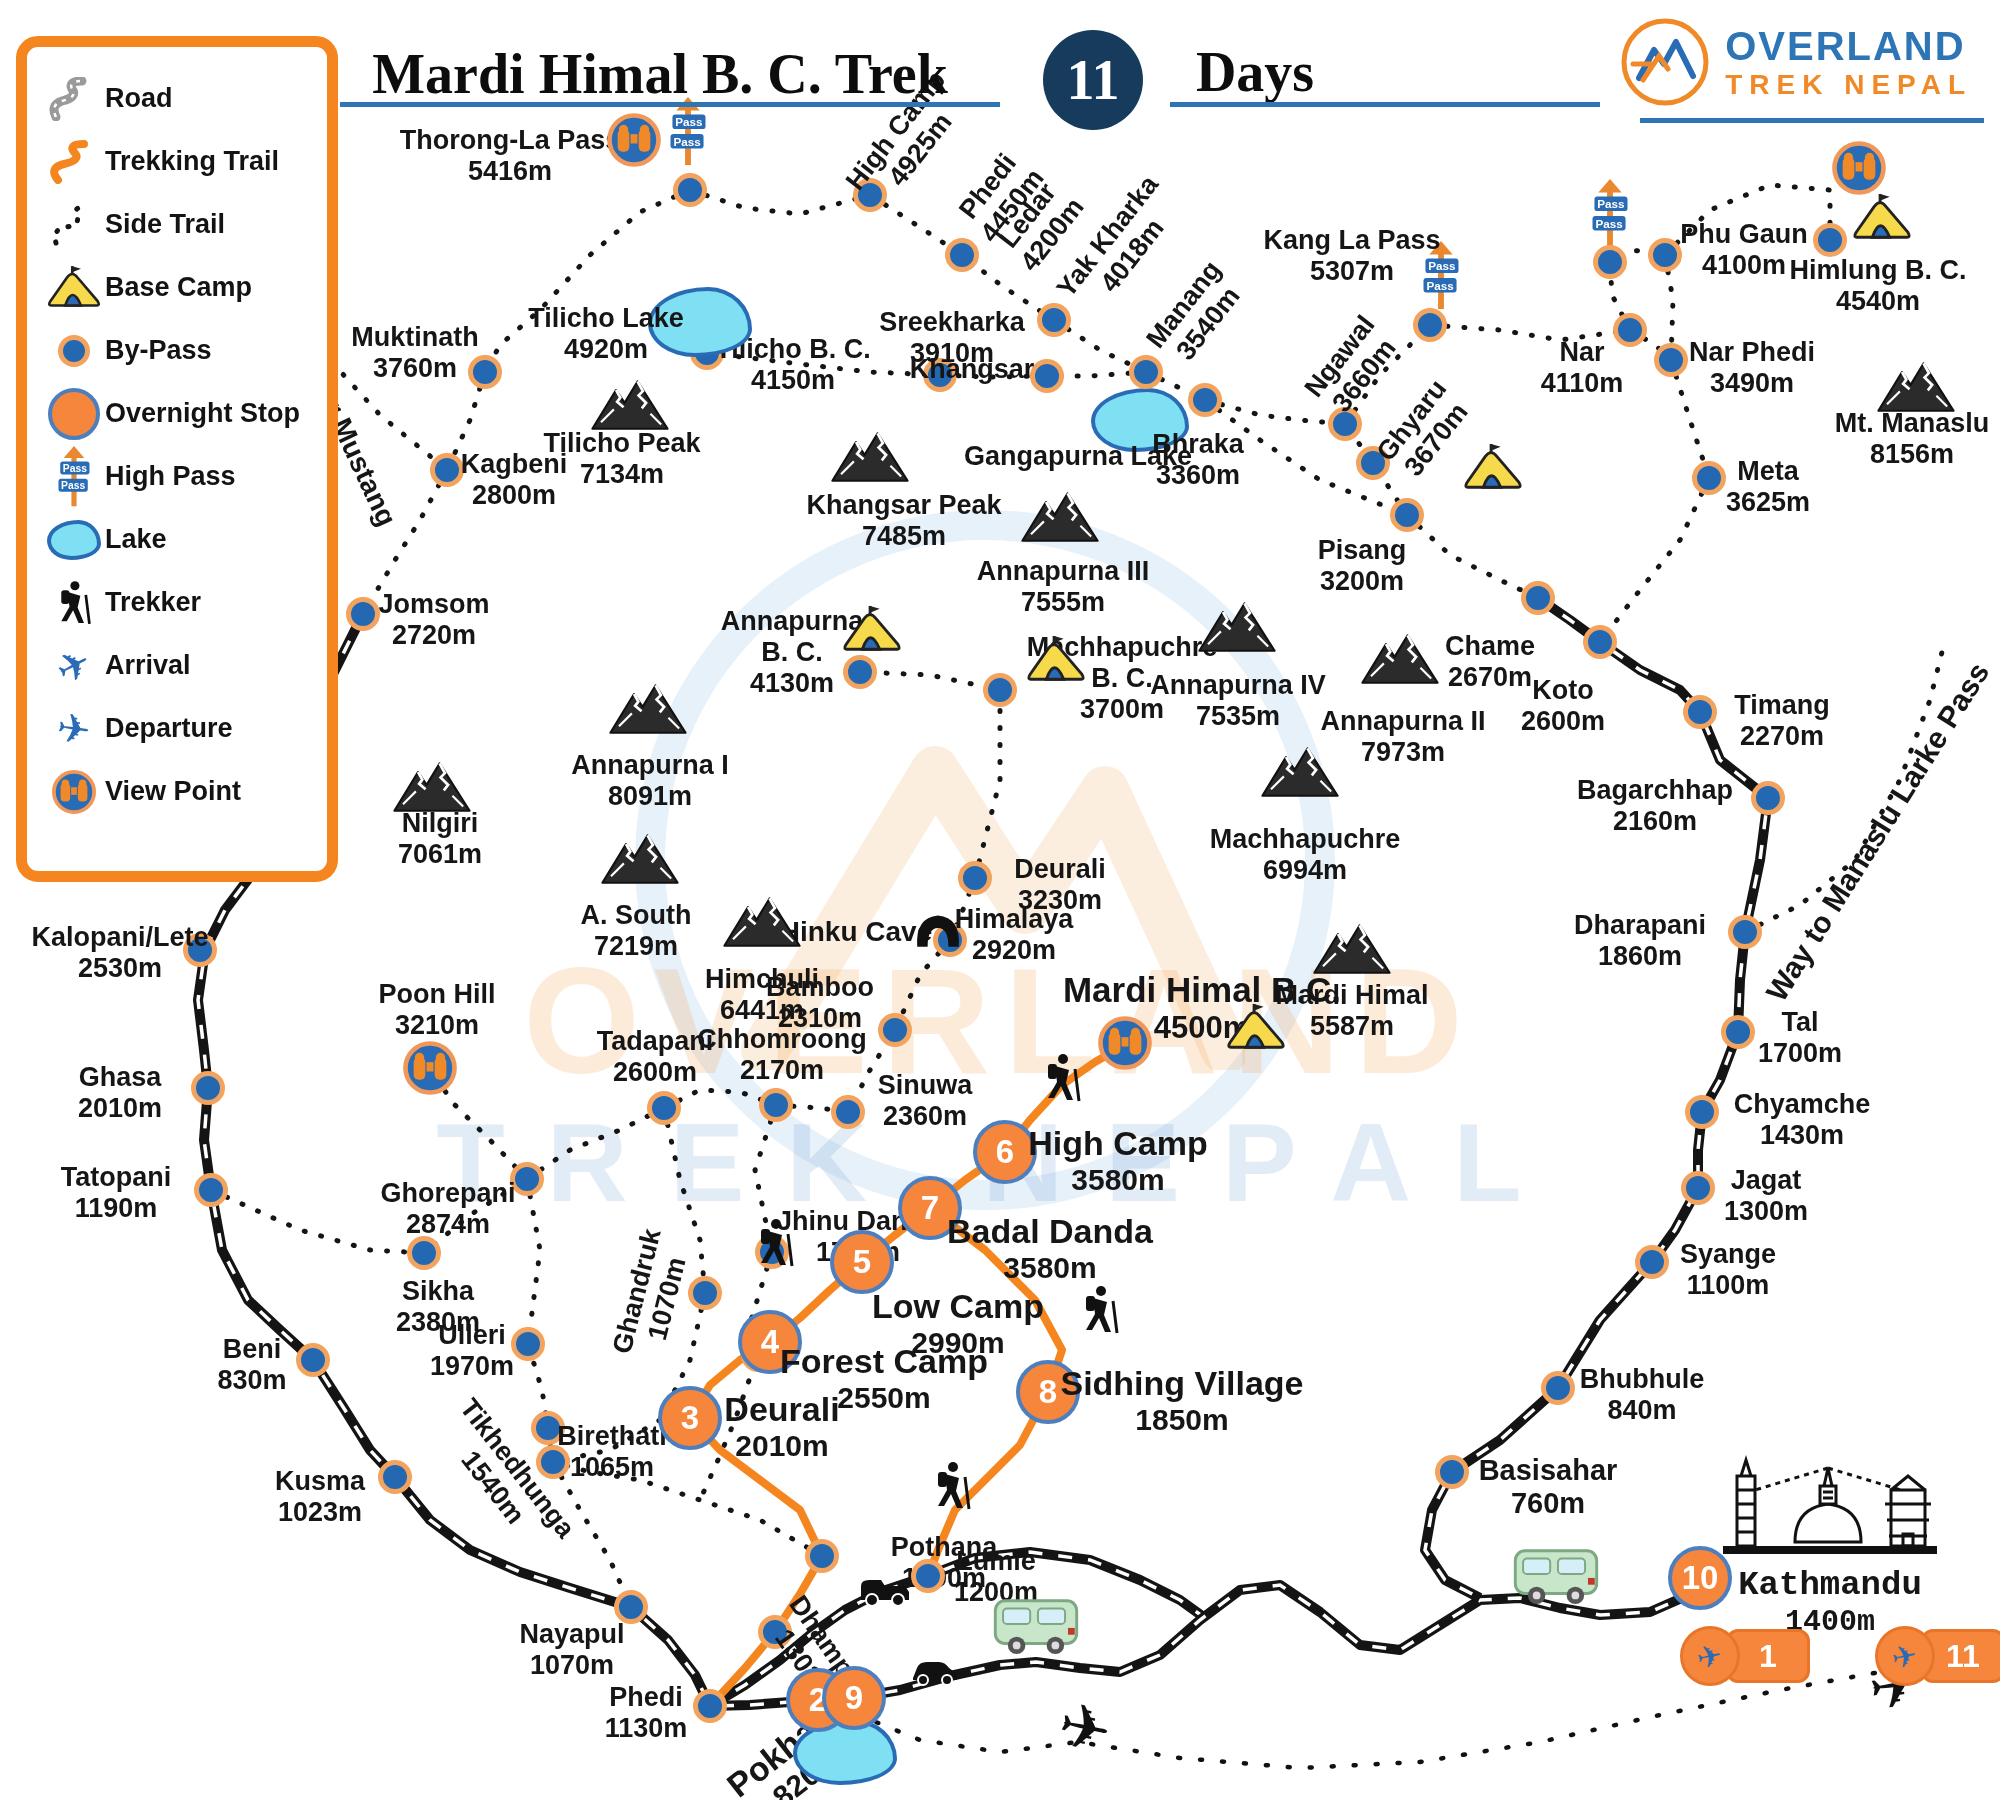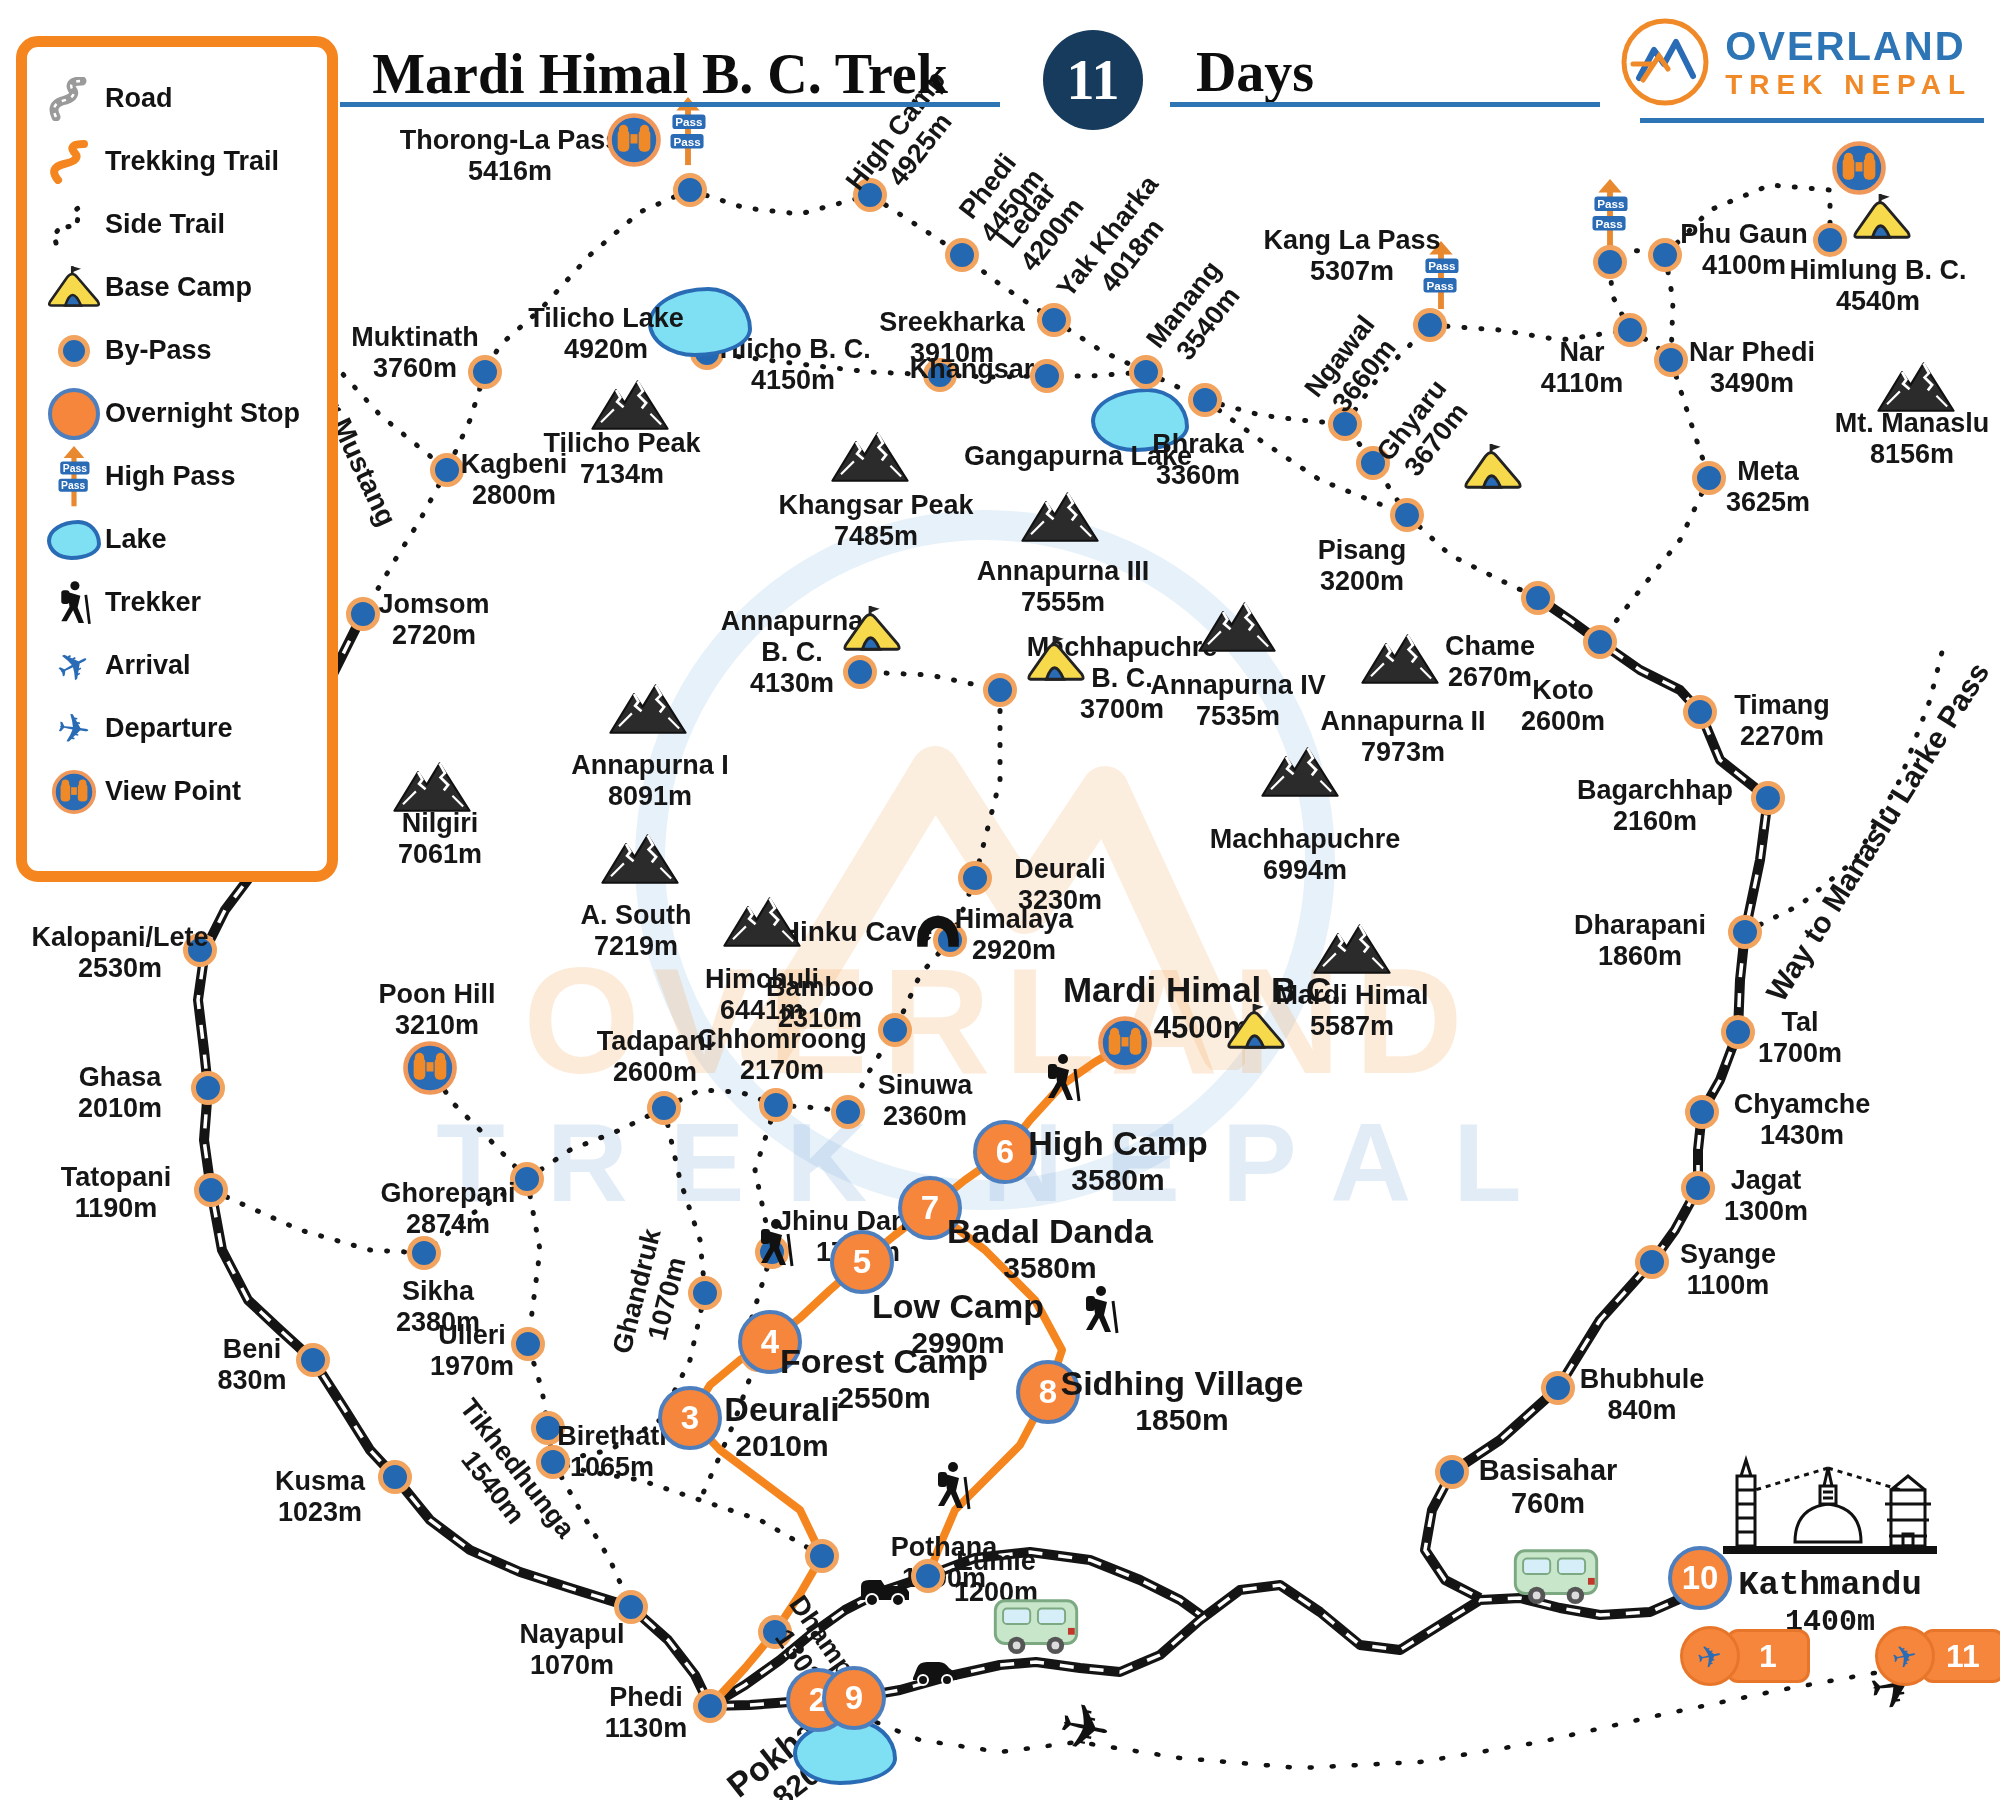--- a/index.html
+++ b/index.html
@@ -627,21 +627,21 @@
       <div class="lbl" style="left: 622px; top: 459px; transform: translate(-50%, -50%) rotate(0deg);">
         <div>Tilicho Peak</div>
         <div>7134m</div>
       </div>
       <div class="abs" style="left: 870px; top: 458px;"><svg width="84" height="58" viewBox="0 0 78 54">
           <path d="M4 50 L26 14 L34 26 L46 6 L74 50 Z" fill="#2b2b2b" stroke="#111" stroke-width="2" stroke-linejoin="round"></path>
           <path d="M26 14 L30 21 L27 25 L33 30" stroke="#fff" stroke-width="2.5" fill="none"></path>
           <path d="M46 6 L51 15 L47 19 L54 26 L50 31" stroke="#fff" stroke-width="2.5" fill="none"></path>
           <path d="M12 44 L24 32 M58 36 L68 46" stroke="#fff" stroke-width="2" fill="none"></path>
         </svg></div>
-      <div class="lbl" style="left: 876px; top: 521px; transform: translate(-50%, -50%) rotate(0deg);">
+      <div class="lbl" style="left: 904px; top: 521px; transform: translate(-50%, -50%) rotate(0deg);">
         <div>Khangsar Peak</div>
         <div>7485m</div>
       </div>
       <div class="abs" style="left: 648px; top: 710px;"><svg width="84" height="58" viewBox="0 0 78 54">
           <path d="M4 50 L26 14 L34 26 L46 6 L74 50 Z" fill="#2b2b2b" stroke="#111" stroke-width="2" stroke-linejoin="round"></path>
           <path d="M26 14 L30 21 L27 25 L33 30" stroke="#fff" stroke-width="2.5" fill="none"></path>
           <path d="M46 6 L51 15 L47 19 L54 26 L50 31" stroke="#fff" stroke-width="2.5" fill="none"></path>
           <path d="M12 44 L24 32 M58 36 L68 46" stroke="#fff" stroke-width="2" fill="none"></path>
         </svg></div>
       <div class="lbl" style="left: 650px; top: 781px; transform: translate(-50%, -50%) rotate(0deg);">

